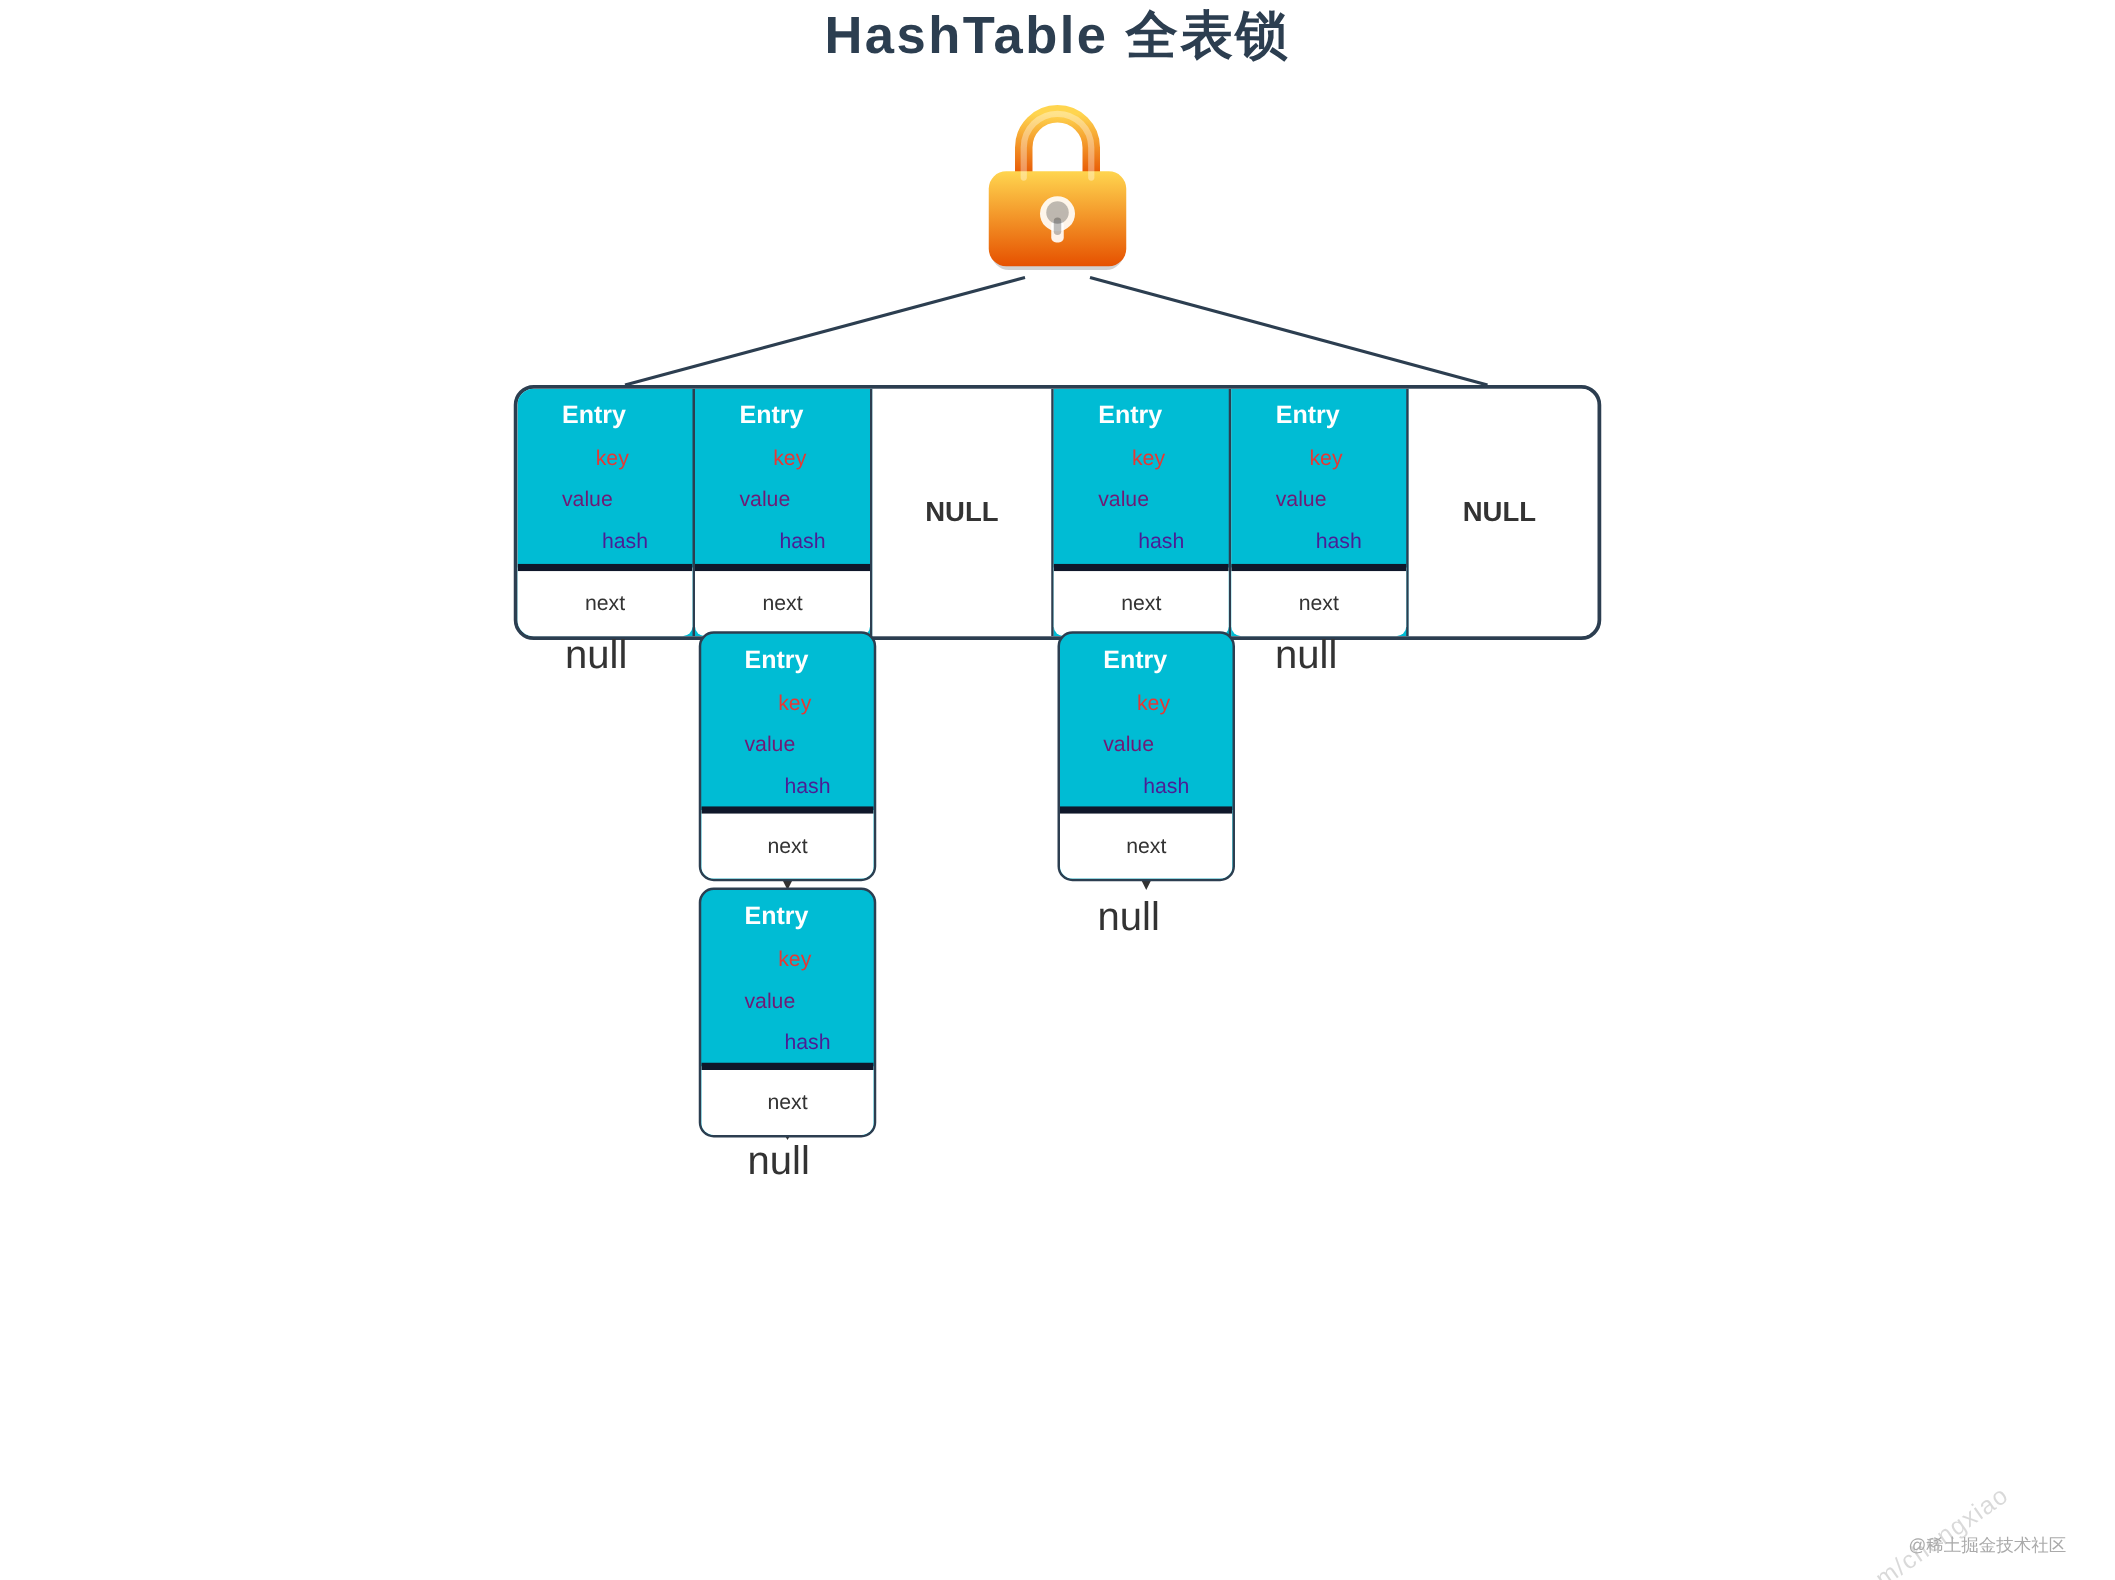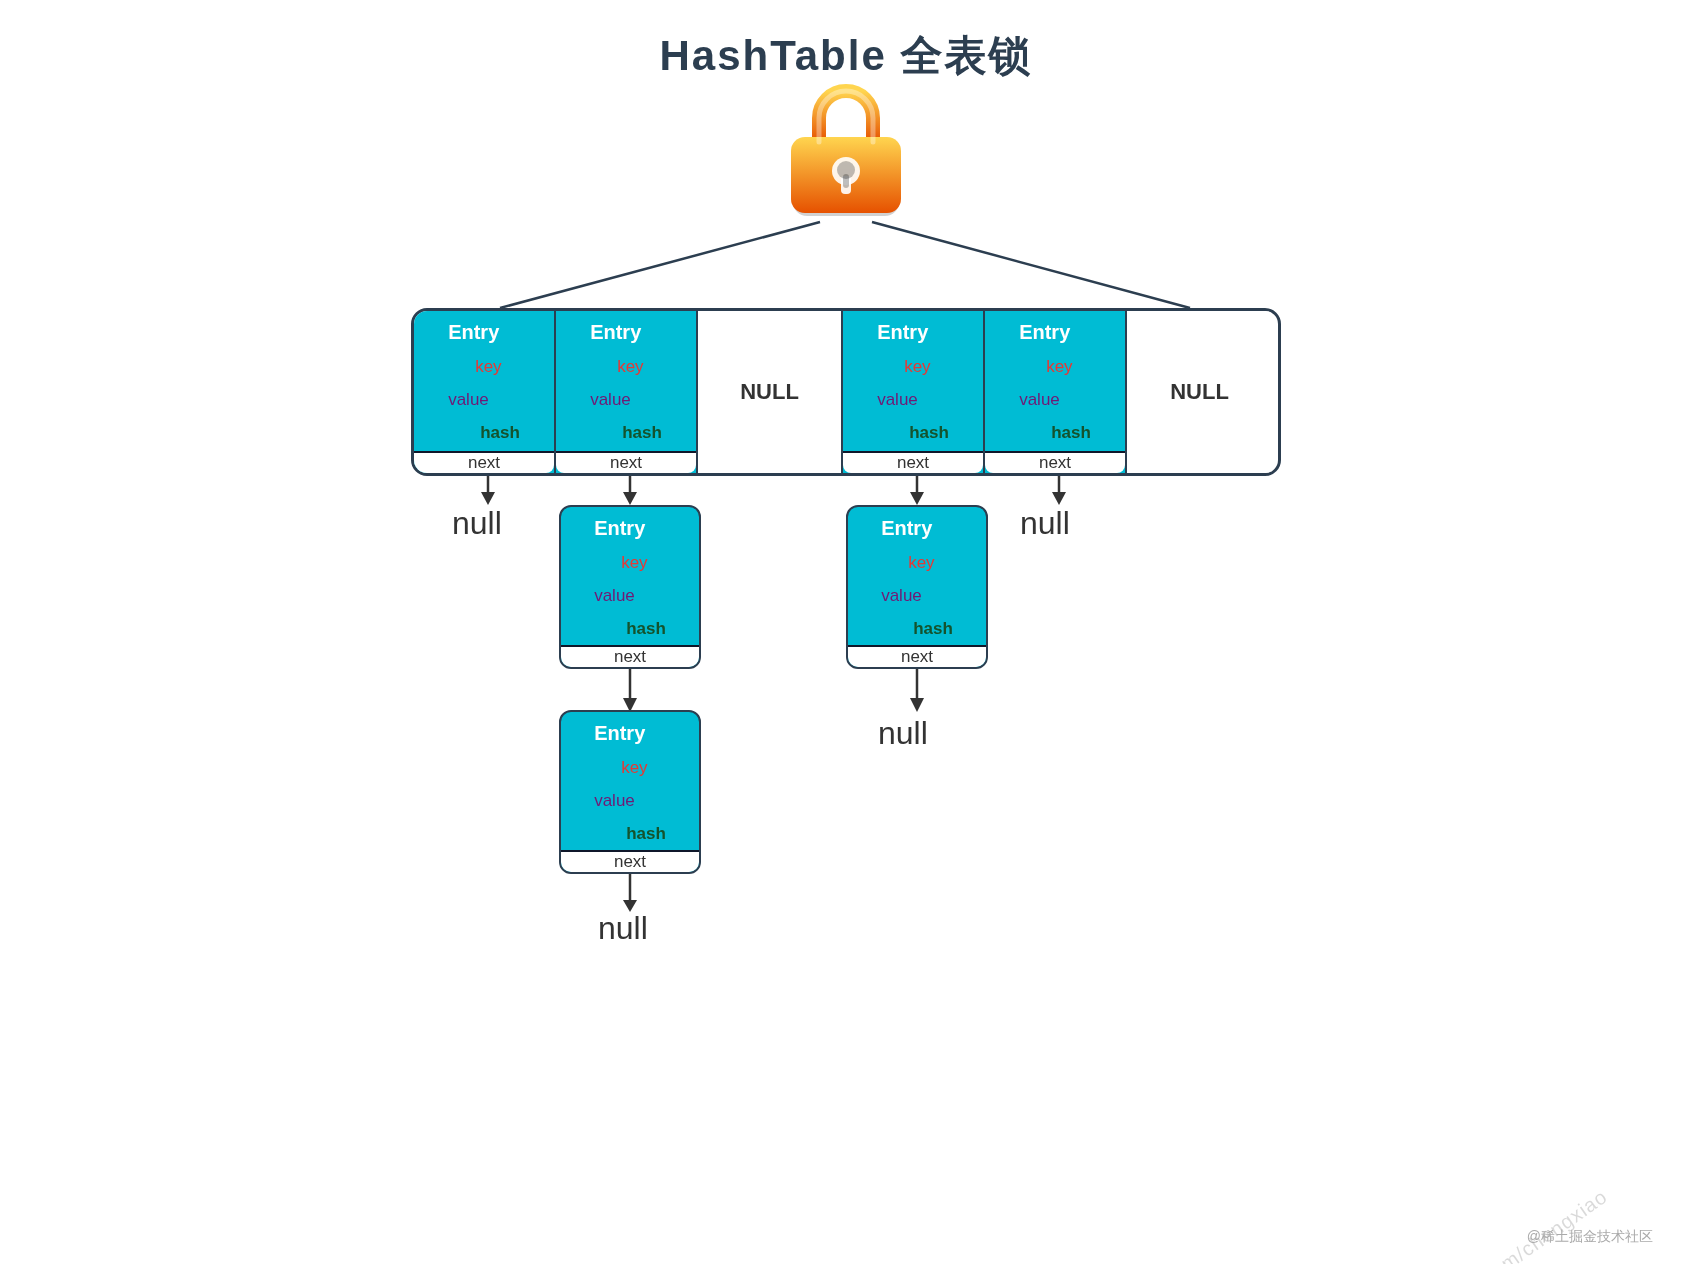--- a/index.html
+++ b/index.html
@@ -10,21 +10,20 @@
       height: 1264px;
       position: relative;
       overflow: hidden;
     }
 
     .page-title {
       text-align: center;
       font-size: 42px;
       font-weight: bold;
       color: #2c3e50;
-      padding-top: 28px;
       letter-spacing: 2px;
     }
 
     
     .lock-container {
       position: absolute;
       top: 80px;
       left: 50%;
       transform: translateX(-50%);
       width: 130px;
@@ -98,32 +97,32 @@
       font-weight: 500;
       padding-left: 27px;
     }
     .entry-value {
       font-size: 17px;
       color: #701a75;
       font-weight: 500;
     }
     .entry-hash {
       font-size: 17px;
-      color: #14532d;
-      font-weight: 700;
+      color: #4c1d95;
+      font-weight: 400;
       margin-left: 32px;
     }
 
     .next-box {
       background: #fff;
-      border-top: 2px solid #0f172a;
+      border-top: 6px solid #0f172a;
       border-radius: 0 0 8px 8px;
       width: 100%;
       text-align: center;
-      padding: 0 0;
+      padding: 16px 0;
       font-size: 17px;
       color: #333;
       font-weight: 500;
     }
 
     .null-label {
       font-size: 22px;
       font-weight: bold;
       color: #333;
     }

